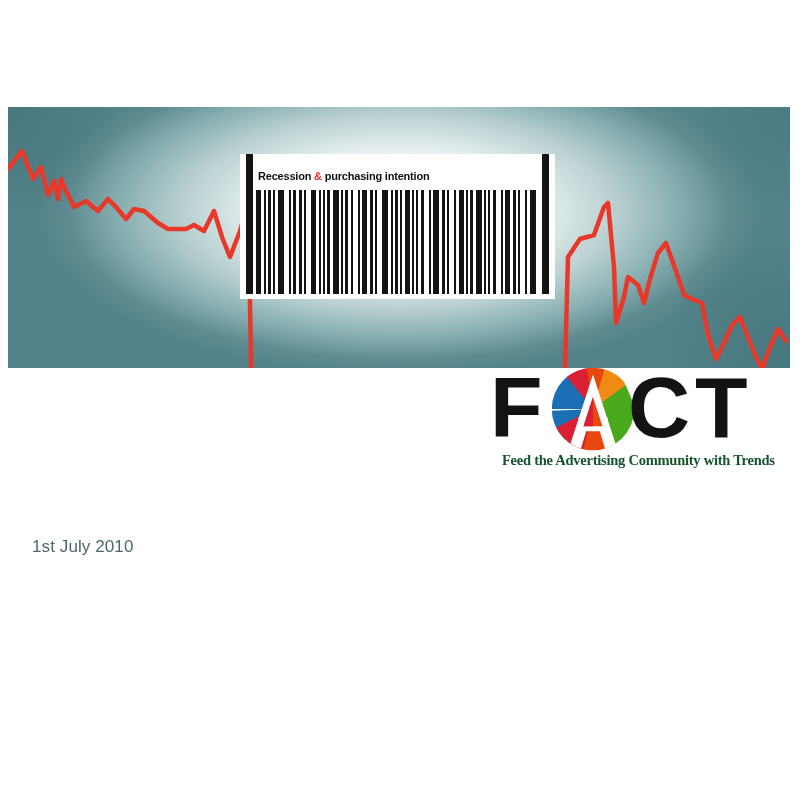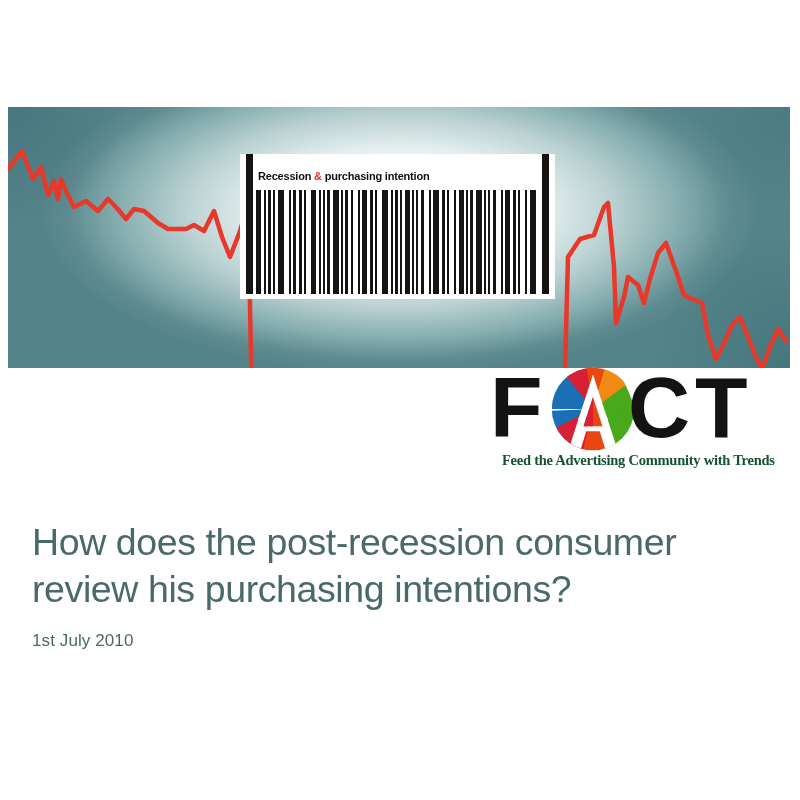--- a/index.html
+++ b/index.html
@@ -253,16 +253,14 @@
       </g>
     </svg>
 
     <span class="fact-letter" id="letter-C">C</span>
     <span class="fact-letter" id="letter-T">T</span>
   </div>
   <div id="fact-tagline">Feed the Advertising Community with Trends</div>
 </div>
 
 <div id="title-block">
-  <h1 id="slide-title">How does the post-recession consumer
-review his purchasing intentions?</h1>
   <div id="slide-date">1st July 2010</div>
 </div>
 
 </body></html>

